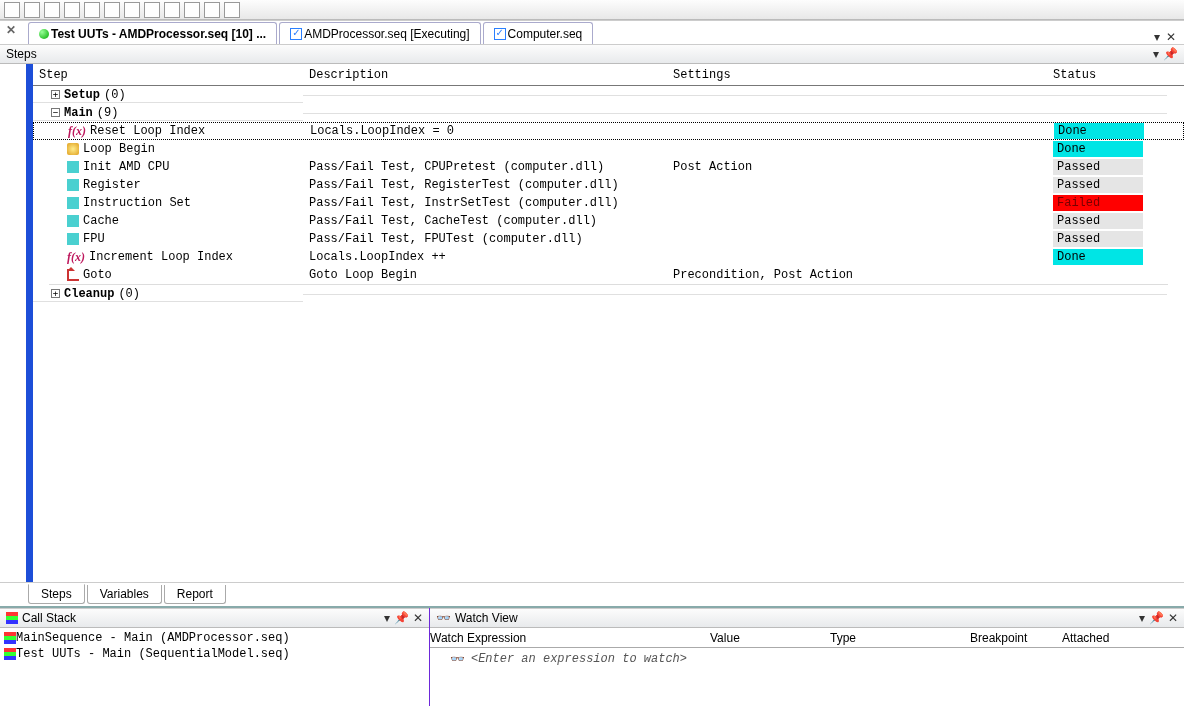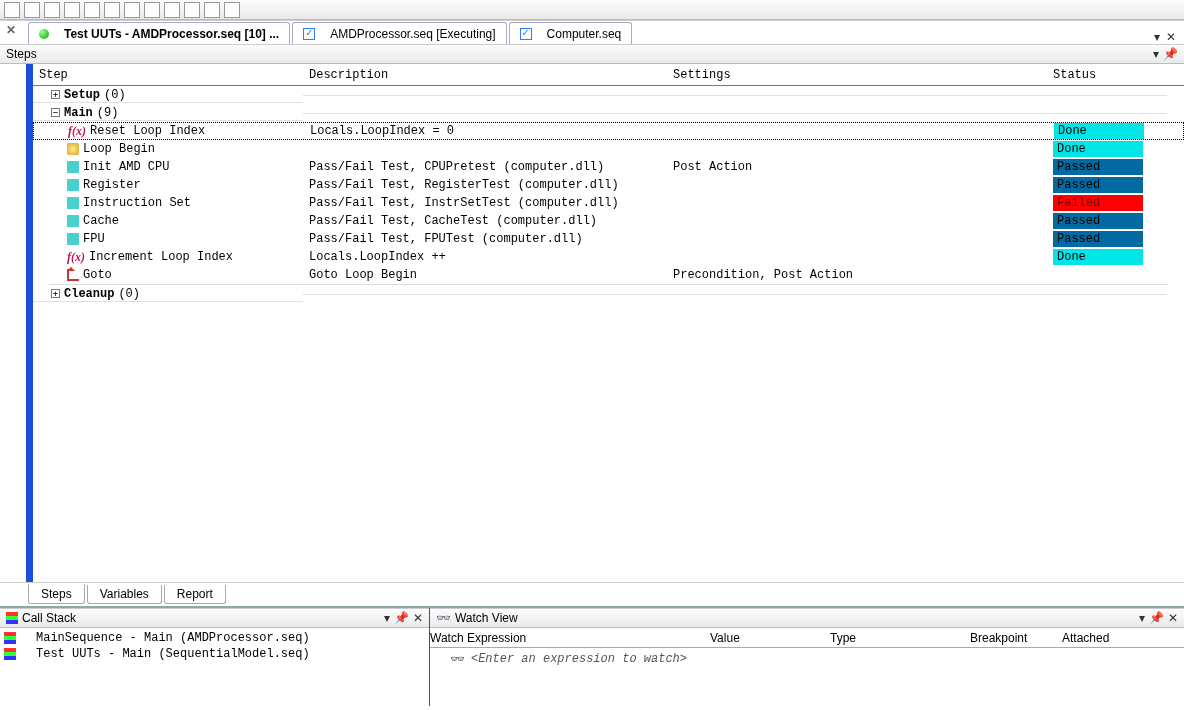--- a/index.html
+++ b/index.html
@@ -1,21 +1,21 @@
 <!DOCTYPE html>
 <html><head>
 <meta charset="utf-8">
 <style>
 * { margin: 0; padding: 0; box-sizing: border-box; }
 body { font-family: "Microsoft YaHei", Tahoma, sans-serif; font-size: 12px; background: #fff; width: 1184px; height: 710px; overflow: hidden; position: relative; }
 .toolbar-stub { height: 20px; background: linear-gradient(#fdfdfd, #e8e8e8); border-bottom: 1px solid #bbb; display: flex; align-items: center; padding-left: 4px; gap: 4px; }
 .toolbar-stub span { width: 16px; height: 16px; display: inline-block; border: 1px solid #999; background: #fefefe; }
 .tabs { height: 24px; background: #fff; border-top: 1px solid #ccc; display: flex; align-items: flex-end; position: relative; }
 .closex { position: absolute; left: 6px; top: 2px; font-weight: bold; color: #666; cursor: pointer; }
-.tab { height: 22px; display: flex; align-items: center; padding: 0 10px; gap: 15px; border: 1px solid #aac; border-bottom: none; background: #fff; margin-right: 2px; border-radius: 3px 3px 0 0; }
+.tab { height: 22px; display: flex; align-items: center; padding: 0 10px; gap: 2px; border: 1px solid #aac; border-bottom: none; background: #fff; margin-right: 2px; border-radius: 3px 3px 0 0; }
 .tab.first { margin-left: 28px; }
 .tab .dot { width: 10px; height: 10px; border-radius: 50%; background: radial-gradient(circle at 30% 30%, #9f9, #0a0); display: inline-block; }
 .tab .seqicon { width: 12px; height: 12px; border: 1px solid #2a7fff; display: inline-block; position: relative; }
 .tab .seqicon::after { content: "✓"; position: absolute; left: 1px; top: -2px; color: #2a7fff; font-size: 10px; }
 .tab b { font-weight: bold; }
 .tabright { margin-left: auto; padding-right: 8px; display: flex; gap: 6px; align-items: center; color: #333; }
 
 .pane-header { height: 20px; background: linear-gradient(#fcfcfc, #e8eaec); border-top: 1px solid #ccc; border-bottom: 1px solid #bbb; display: flex; align-items: center; padding-left: 6px; font-size: 12px; position: relative; }
 .pane-header .ctrls { margin-left: auto; display: flex; gap: 4px; padding-right: 6px; color: #333; }
 
@@ -32,35 +32,35 @@
 .grouplabel { font-weight: bold; }
 .fx { color: #be185d; font-style: italic; font-family: serif; font-weight: bold; }
 .tealicon { width: 12px; height: 12px; background: #4ad0d0; display: inline-block; }
 .loopicon { width: 12px; height: 12px; display: inline-block; background: radial-gradient(#ffec8b, #e0a020); border-radius: 2px; }
 .gotoicon { width: 12px; height: 12px; display: inline-block; border: 2px solid #c33; border-right: none; border-top: none; position: relative; }
 .gotoicon::after { content: ""; position: absolute; left: -2px; top: -6px; border: 4px solid transparent; border-bottom-color: #c33; }
 .row-wrap { position: relative; }
 
 .status { height: 16px; display: inline-flex; align-items: center; padding: 0 4px; min-width: 90px; font-family: "Courier New", monospace; }
 .s-done { background: #00e5e5; }
-.s-passed { background: #0369a1; }
+.s-passed { background: #e5e5e5; }
 .s-failed { background: #ff0000; color: #770000; }
 
 .row-selected { border: 1px dotted #000; }
 .row-bot-border > div { border-bottom: 1px solid #e0e0e0; }
 
 .bottom-tabs { height: 24px; display: flex; align-items: center; padding-left: 28px; gap: 2px; border-top: 1px solid #ccc; }
 .btab { padding: 2px 12px; border: 1px solid #aaa; border-top: none; border-radius: 0 0 3px 3px; background: #fff; font-size: 12px; cursor: pointer; }
 .btab.active { background: #fff; font-weight: normal; border-top: 1px solid #fff; margin-top: -1px; }
 
 .lower { display: flex; height: 100px; border-top: 2px solid #8aa; }
 .lower .left { width: 430px; display: flex; flex-direction: column; border-right: 1px solid #6d28d9; }
 .lower .right { flex: 1; display: flex; flex-direction: column; }
 .callstack-body { flex: 1; padding: 2px 4px; font-family: "Courier New", monospace; font-size: 12px; background: #fff; }
-.csrow { display: flex; align-items: center; gap: 20px; height: 16px; }
+.csrow { display: flex; align-items: center; gap: 0; height: 16px; }
 .stackicon { width: 12px; height: 12px; background: linear-gradient(#f33 33%, #3f3 33% 66%, #33f 66%); display: inline-block; }
 .watch-cols { display: grid; grid-template-columns: 280px 120px 140px 92px 80px 1fr; height: 20px; border-bottom: 1px solid #aaa; align-items: center; font-size: 12px; }
 .watch-cols > div { padding-left: 0; }
 .watch-body { flex: 1; padding: 4px 20px; font-style: italic; color: #555; font-family: "Courier New", monospace; font-size: 12px; display: flex; align-items: flex-start; gap: 6px; }
 .glasses { color: #2a7fff; font-style: normal; }
 .gline { height: 1px; background: #ddd; margin: 0 16px; }
 </style>
 </head>
 <body>
 

